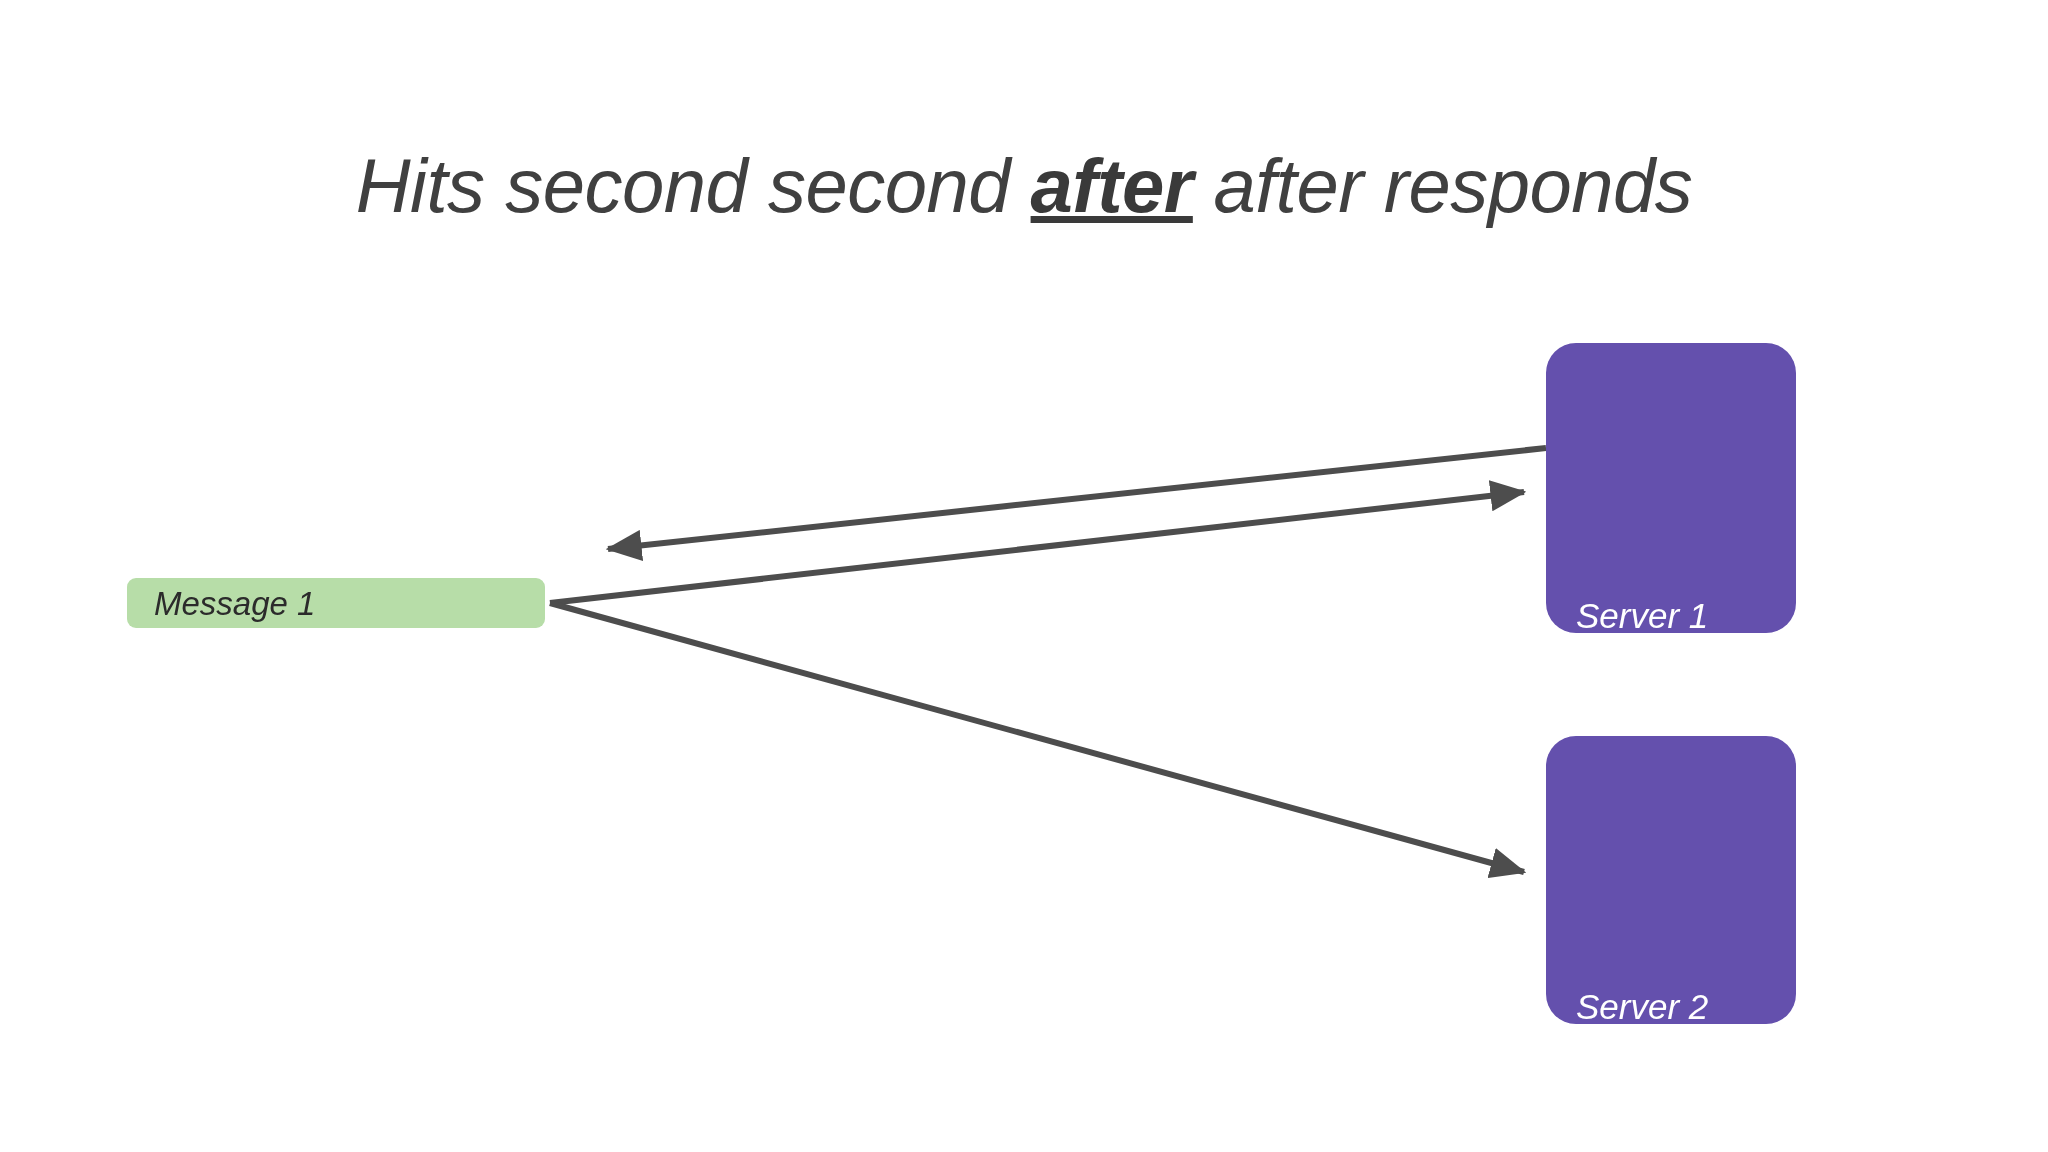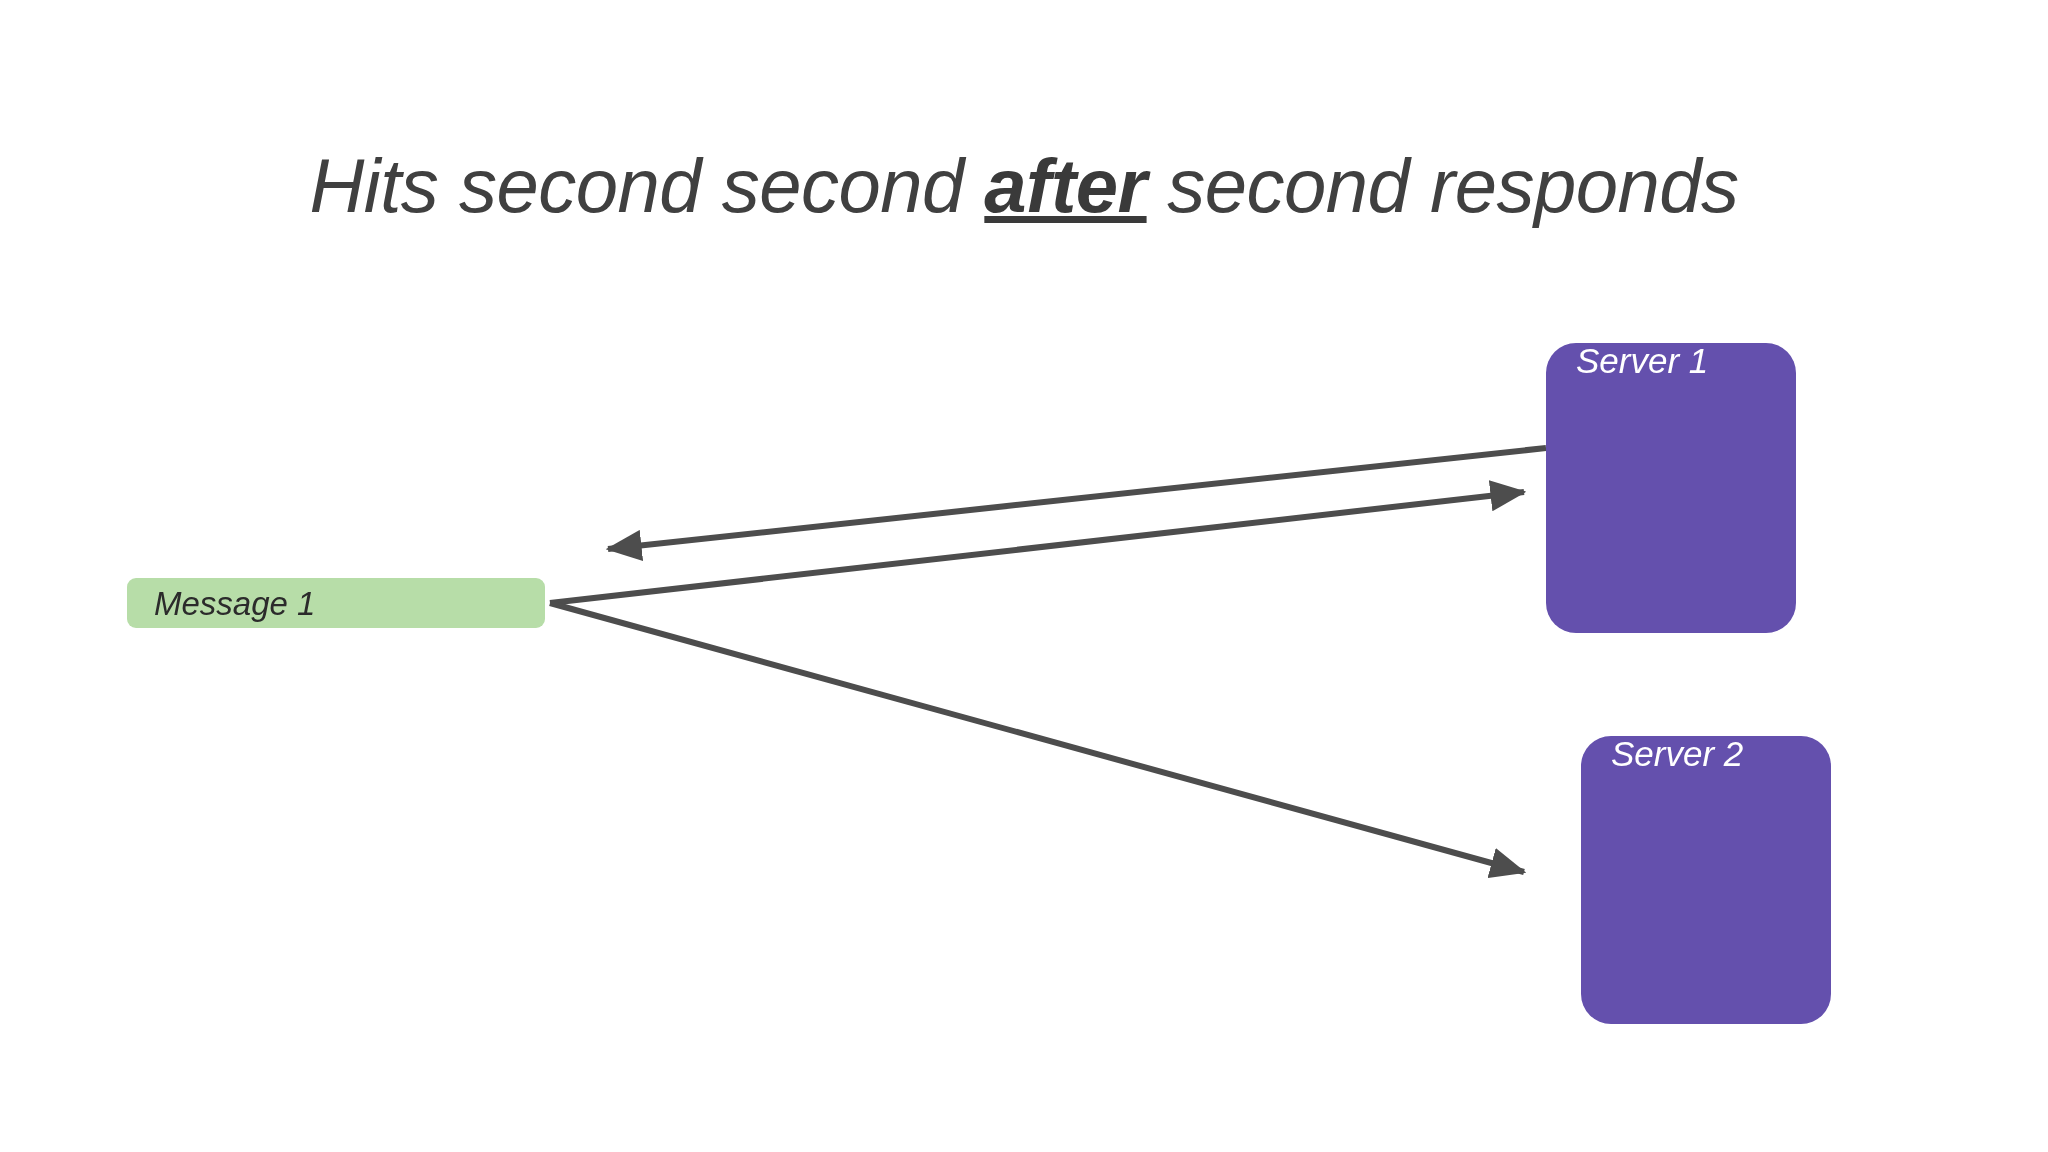--- a/index.html
+++ b/index.html
@@ -78,42 +78,42 @@
   }
 
   
   .server-node {
     position: absolute;
     left: 1546px;
     width: 250px;
     background: #6450ad;
     border-radius: 30px;
     display: flex;
-    align-items: flex-start;
+    align-items: flex-end;
     box-sizing: border-box;
     padding-left: 30px;
   }
   #server-1 { top: 343px; height: 290px; }
-  #server-2 { top: 736px; height: 288px; margin-left: 35px; }
+  #server-2 { top: 736px; height: 288px; }
   .server-node .node-label {
     font-size: 35px;
     font-style: italic;
     font-weight: 400;
     color: #ffffff;
     line-height: 1;
     white-space: nowrap;
   }
 </style>
 </head>
 <body>
 
 <div id="slide">
 
   <div id="title">
-    <span>Hits second second </span><span class="em">after</span><span> second responds</span>
+    <span>Hits second second </span><span class="em">after</span><span> after responds</span>
   </div>
 
   <svg id="connectors" viewBox="0 0 2048 1152">
     <defs>
       <marker id="arrowhead-right" markerWidth="6" markerHeight="5.2" refX="5.6" refY="2.6" orient="auto" markerUnits="strokeWidth">
         <path d="M0,0 L6,2.6 L0,5.2 Z" fill="#4d4d4d"></path>
       </marker>
       <marker id="arrowhead-left-end" markerWidth="6" markerHeight="5.2" refX="5.6" refY="2.6" orient="auto" markerUnits="strokeWidth">
         <path d="M0,0 L6,2.6 L0,5.2 Z" fill="#4d4d4d"></path>
       </marker>

